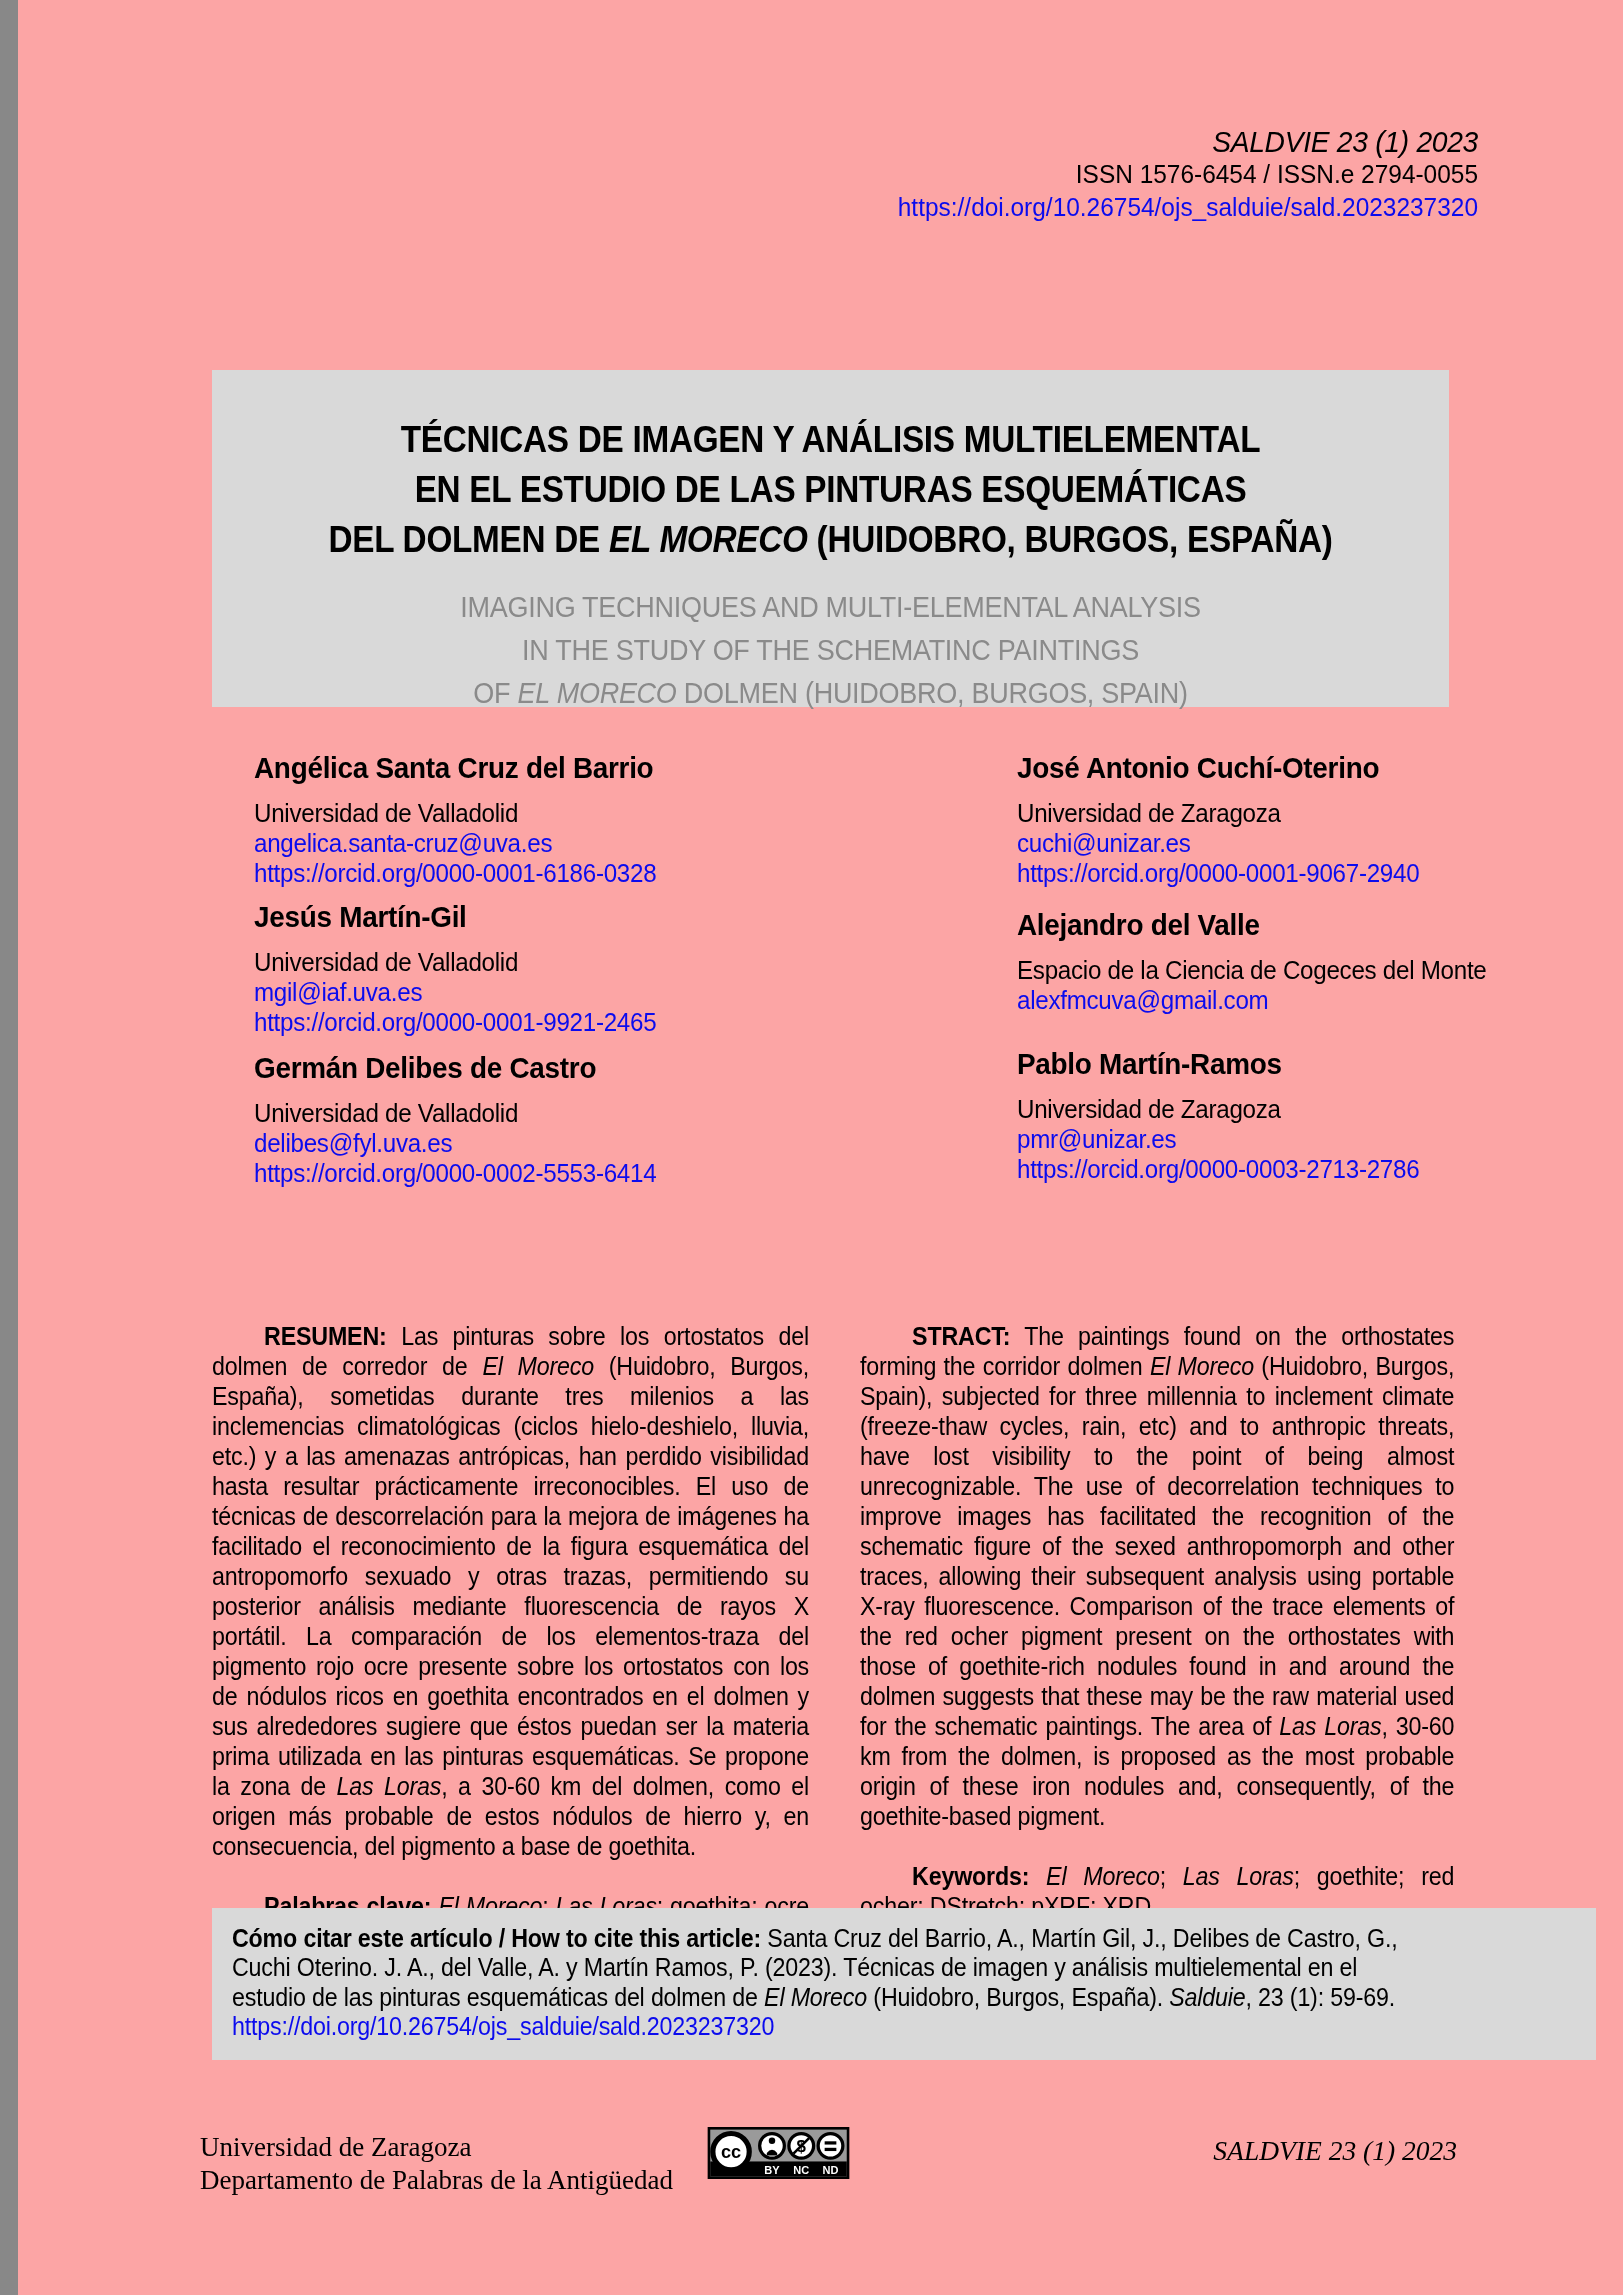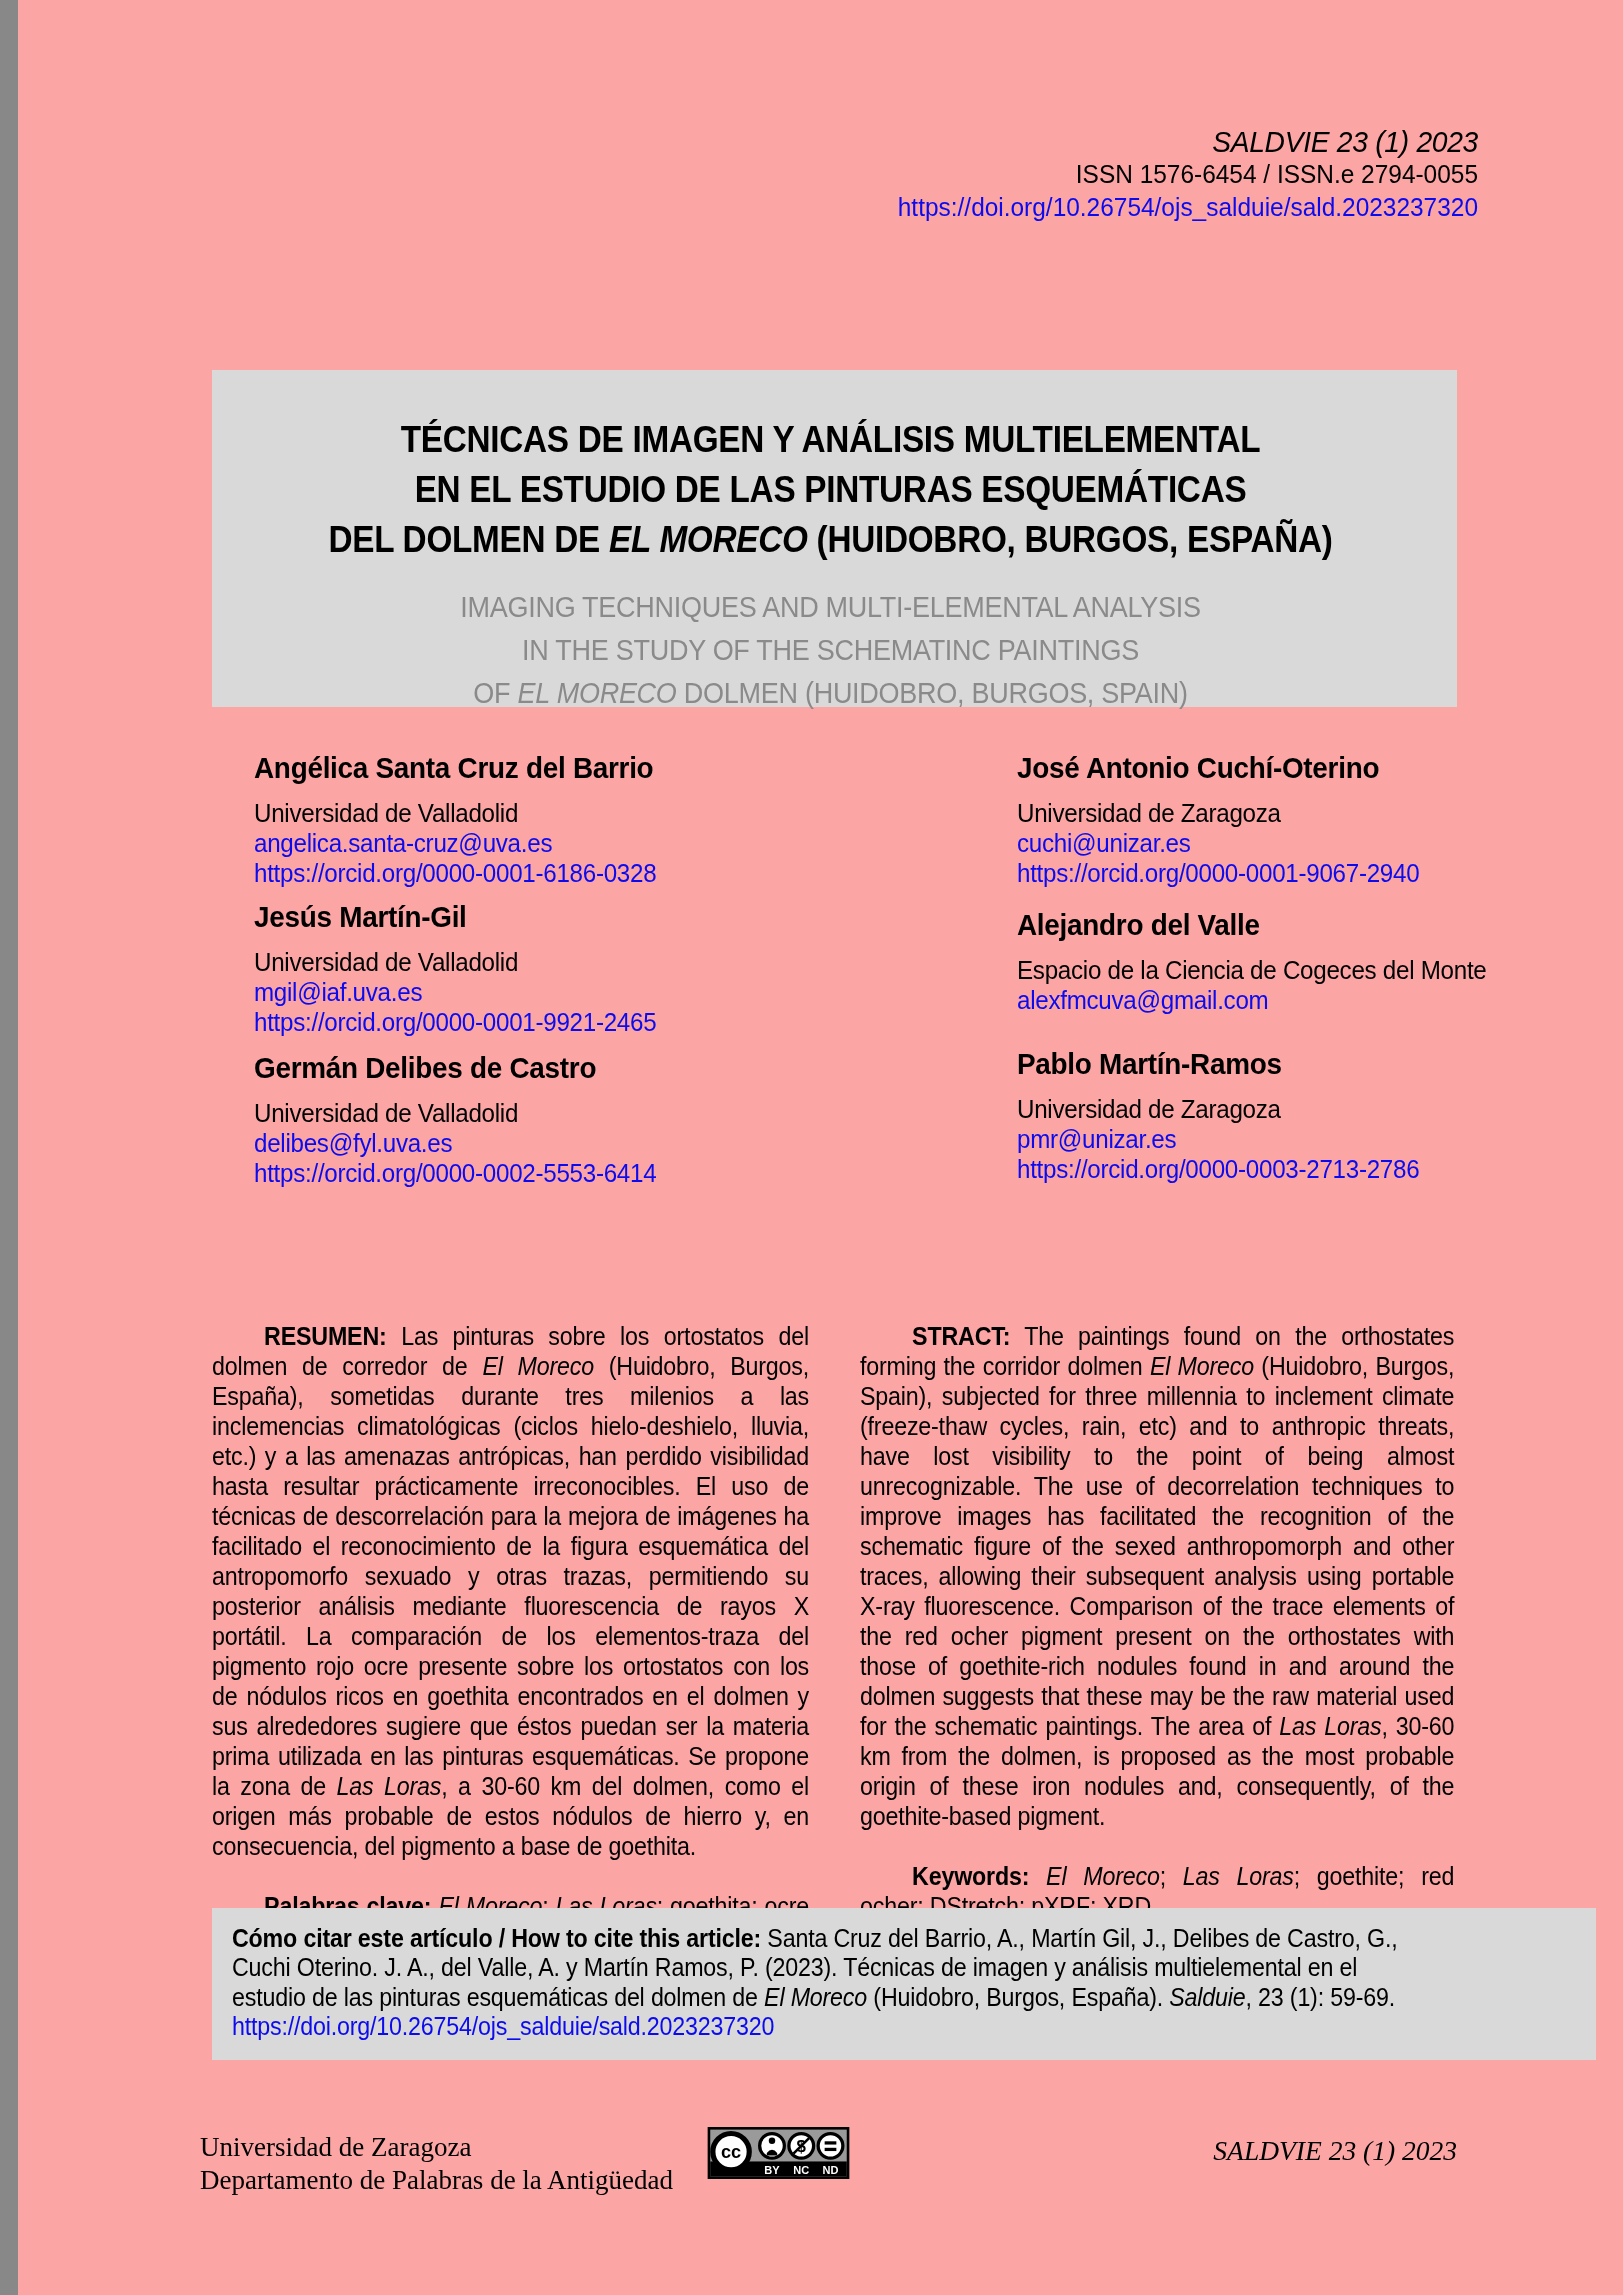--- a/index.html
+++ b/index.html
@@ -27,21 +27,20 @@
     text-align:right; line-height:31px;
     transform:scaleX(0.94); transform-origin:100% 0;
   }
   .hdr-journal{font-size:30px; font-style:italic; letter-spacing:-0.3px;}
   .hdr-issn{font-size:26px; margin-top:2px;}
   .hdr-doi{font-size:26px; color:var(--link); margin-top:2px;}
   
   .title-box{
     position:absolute; left:194px; top:370px; width:1237px; height:337px;
     background:var(--gray-box);
-    padding-left:8px;
   }
   .title-inner{
     position:absolute; left:-69px; top:45px; width:1375px;
     transform:scaleX(0.90); transform-origin:50% 0;
     text-align:center;
   }
   .title-line{font-size:37px; font-weight:bold; line-height:50px; letter-spacing:-0.3px;}
   .subtitle-wrap{margin-top:19.6px;}
   .subtitle-line{font-size:30px; line-height:43px; color:var(--subtitle-gray); letter-spacing:-0.3px;}
   

